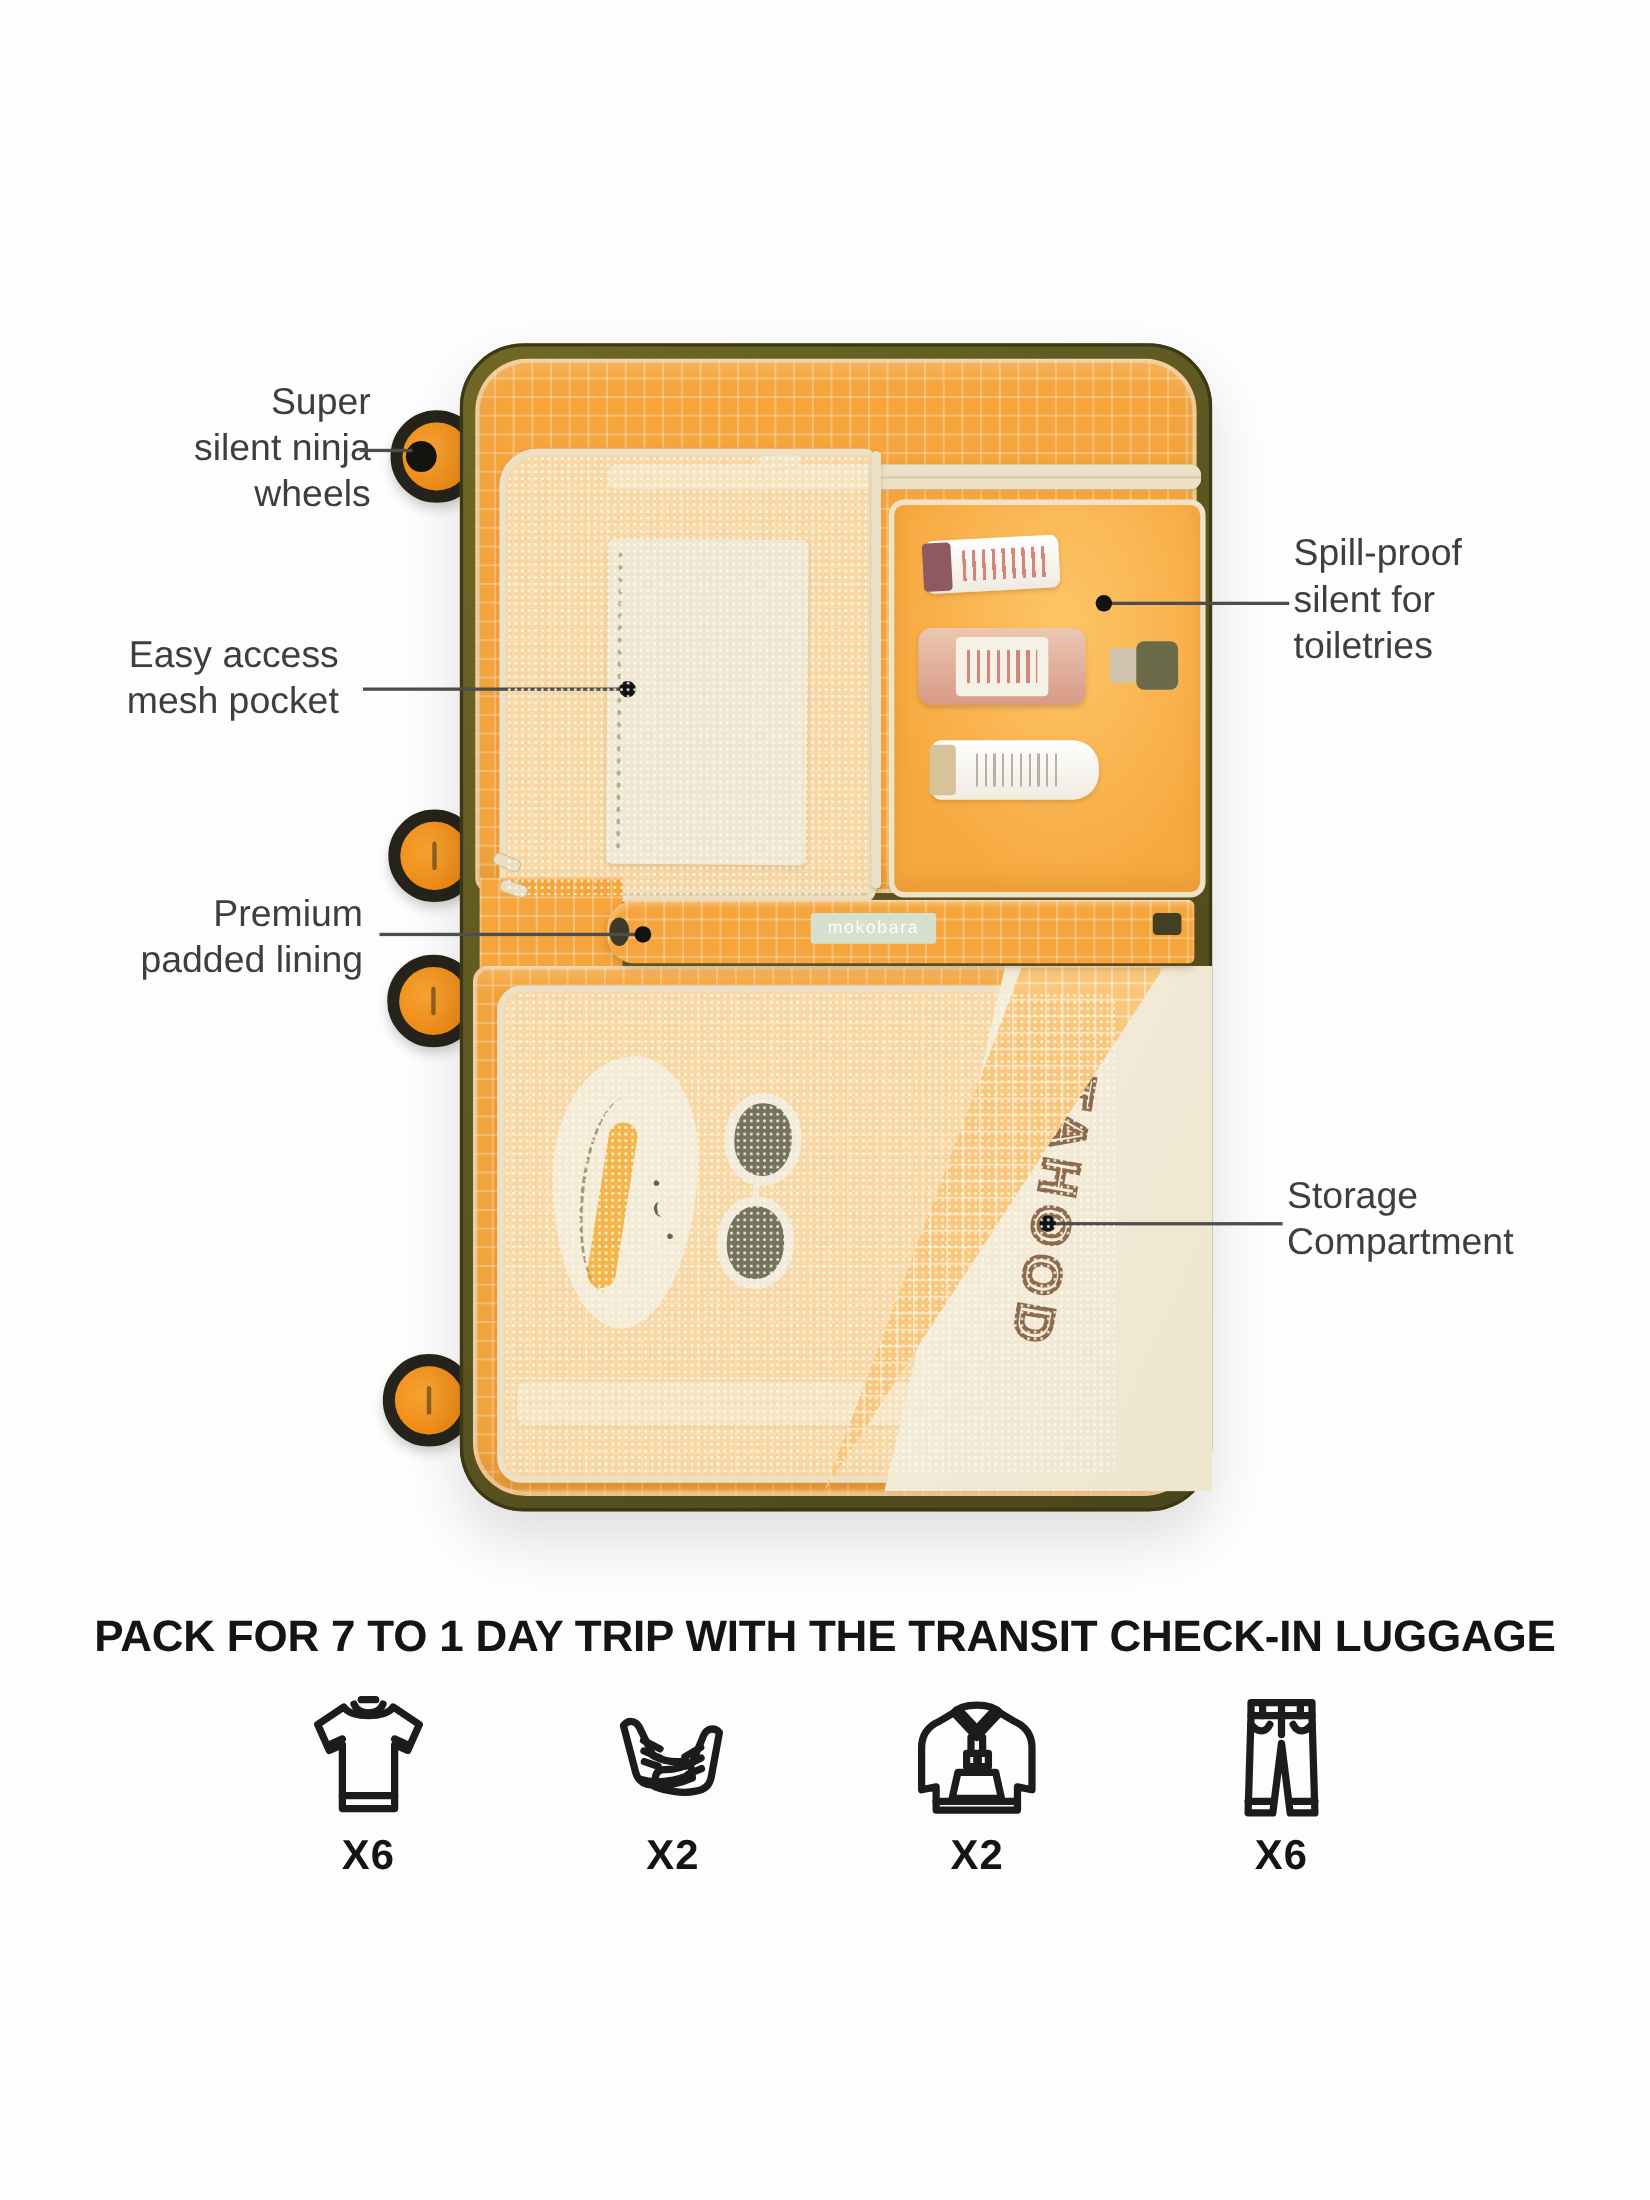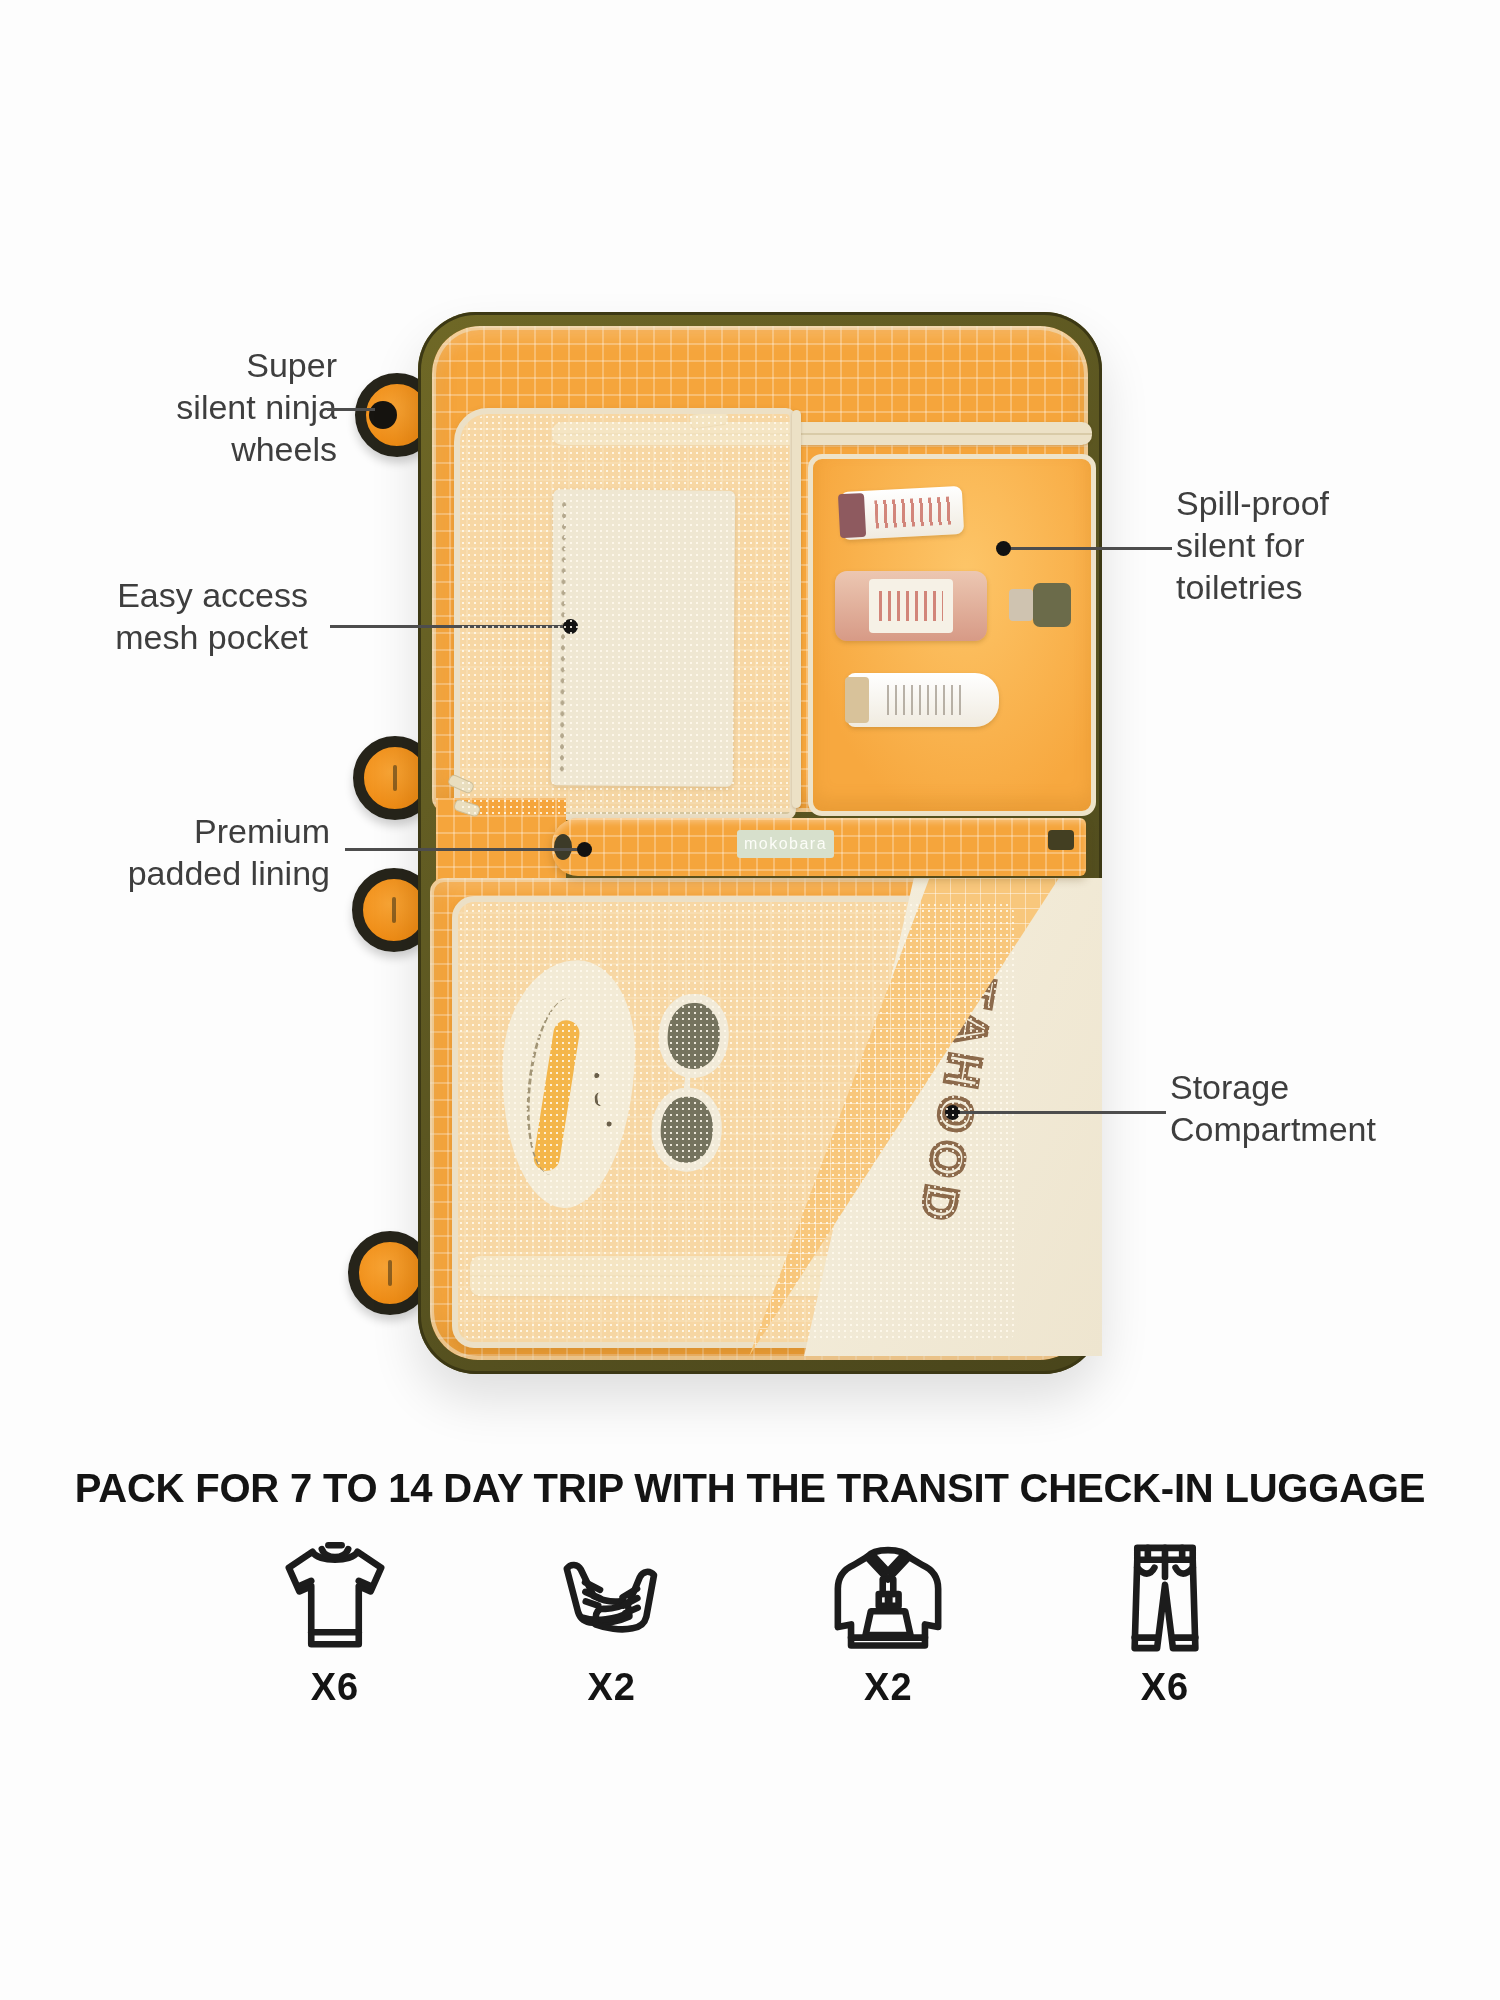--- a/index.html
+++ b/index.html
@@ -44,21 +44,21 @@
   .pocket{position:absolute;background:radial-gradient(ellipse at 55% 32%, #fdc568 0%, #f7a83f 75%);
          border:5px solid #eee3c9;border-radius:14px;box-shadow:inset 0 -10px 18px rgba(170,100,10,.18);}
 
   .tube{position:absolute;background:linear-gradient(#ffffff,#f0ebe0);border-radius:8px;box-shadow:0 2px 4px rgba(120,80,20,.25);}
   .cap{position:absolute;border-radius:4px;}
   .redlines{position:absolute;background-image:repeating-linear-gradient(90deg,#c96a5e 0 3px,transparent 3px 9px);opacity:.8;}
   .graylines{position:absolute;background-image:repeating-linear-gradient(90deg,#9c9386 0 2px,transparent 2px 8px);opacity:.7;}
 
   .divider{position:absolute;left:552px;top:818px;width:534px;height:58px;border-radius:26px 6px 6px 26px;
          box-shadow:0 4px 8px rgba(90,60,10,.25), inset 0 4px 6px rgba(255,255,255,.35);}
-  .brandtag{position:absolute;left:185px;top:12px;width:97px;height:28px;background:#d7e0cc;border-radius:3px;
+  .brandtag{position:absolute;left:185px;top:12px;width:114px;height:28px;background:#d7e0cc;border-radius:3px;
          color:#fcfdf8;font-size:16px;letter-spacing:1.5px;display:flex;align-items:center;justify-content:center;}
 
   .mask{position:absolute;background:#f3ebd6;border-radius:55% 45% 50% 50% / 42% 38% 62% 58%;transform:rotate(2deg);}
   .mask .slit{position:absolute;left:42px;top:60px;width:26px;height:152px;background:#f4b64a;border-radius:14px;transform:rotate(7deg);}
   .mask .stitch{position:absolute;left:26px;top:38px;width:62px;height:178px;border-left:3px dashed #a39677;border-radius:50%;transform:rotate(4deg);}
   .mask .eye{position:absolute;width:5px;height:5px;background:#6a5f4a;border-radius:50%;}
   .mask .mouth{position:absolute;width:14px;height:9px;border-bottom:3px solid #6a5f4a;border-radius:50%;}
 
   .lens{position:absolute;width:70px;height:84px;border-radius:48%;background:#75735e;border:9px solid #f1ead8;box-sizing:border-box;}
 
@@ -189,21 +189,21 @@
 silent for
 toiletries</div>
   <div class="cline" style="left:1008px;top:547px;width:164px;"></div>
   <div class="cdot" style="left:996px;top:541px;"></div>
 
   <div class="callout" style="left:1170px;top:1066px;width:300px;">Storage
 Compartment</div>
   <div class="cline" style="left:956px;top:1111px;width:210px;"></div>
   <div class="cdot" style="left:945px;top:1105px;"></div>
 
-  <div class="heading">PACK FOR 7 TO 14 DAY TRIP WITH THE TRANSIT CHECK-IN LUGGAGE</div>
+  <div class="heading">PACK FOR 7 TO 1 DAY TRIP WITH THE TRANSIT CHECK-IN LUGGAGE</div>
 
   <div class="icons-row">
 
     <div class="pack-item">
       <svg viewBox="0 0 100 100">
         <path d="M33 15 C37 23 63 23 67 15 L85 27 L77 45 L68 41 L68 85 L32 85 L32 41 L23 45 L15 27 Z"></path>
         <path d="M40 13 C43 21 57 21 60 13"></path>
         <path d="M32 76 L68 76"></path>
         <path d="M45 10 L55 10"></path>
         <path d="M23 41 L32 37"></path>

